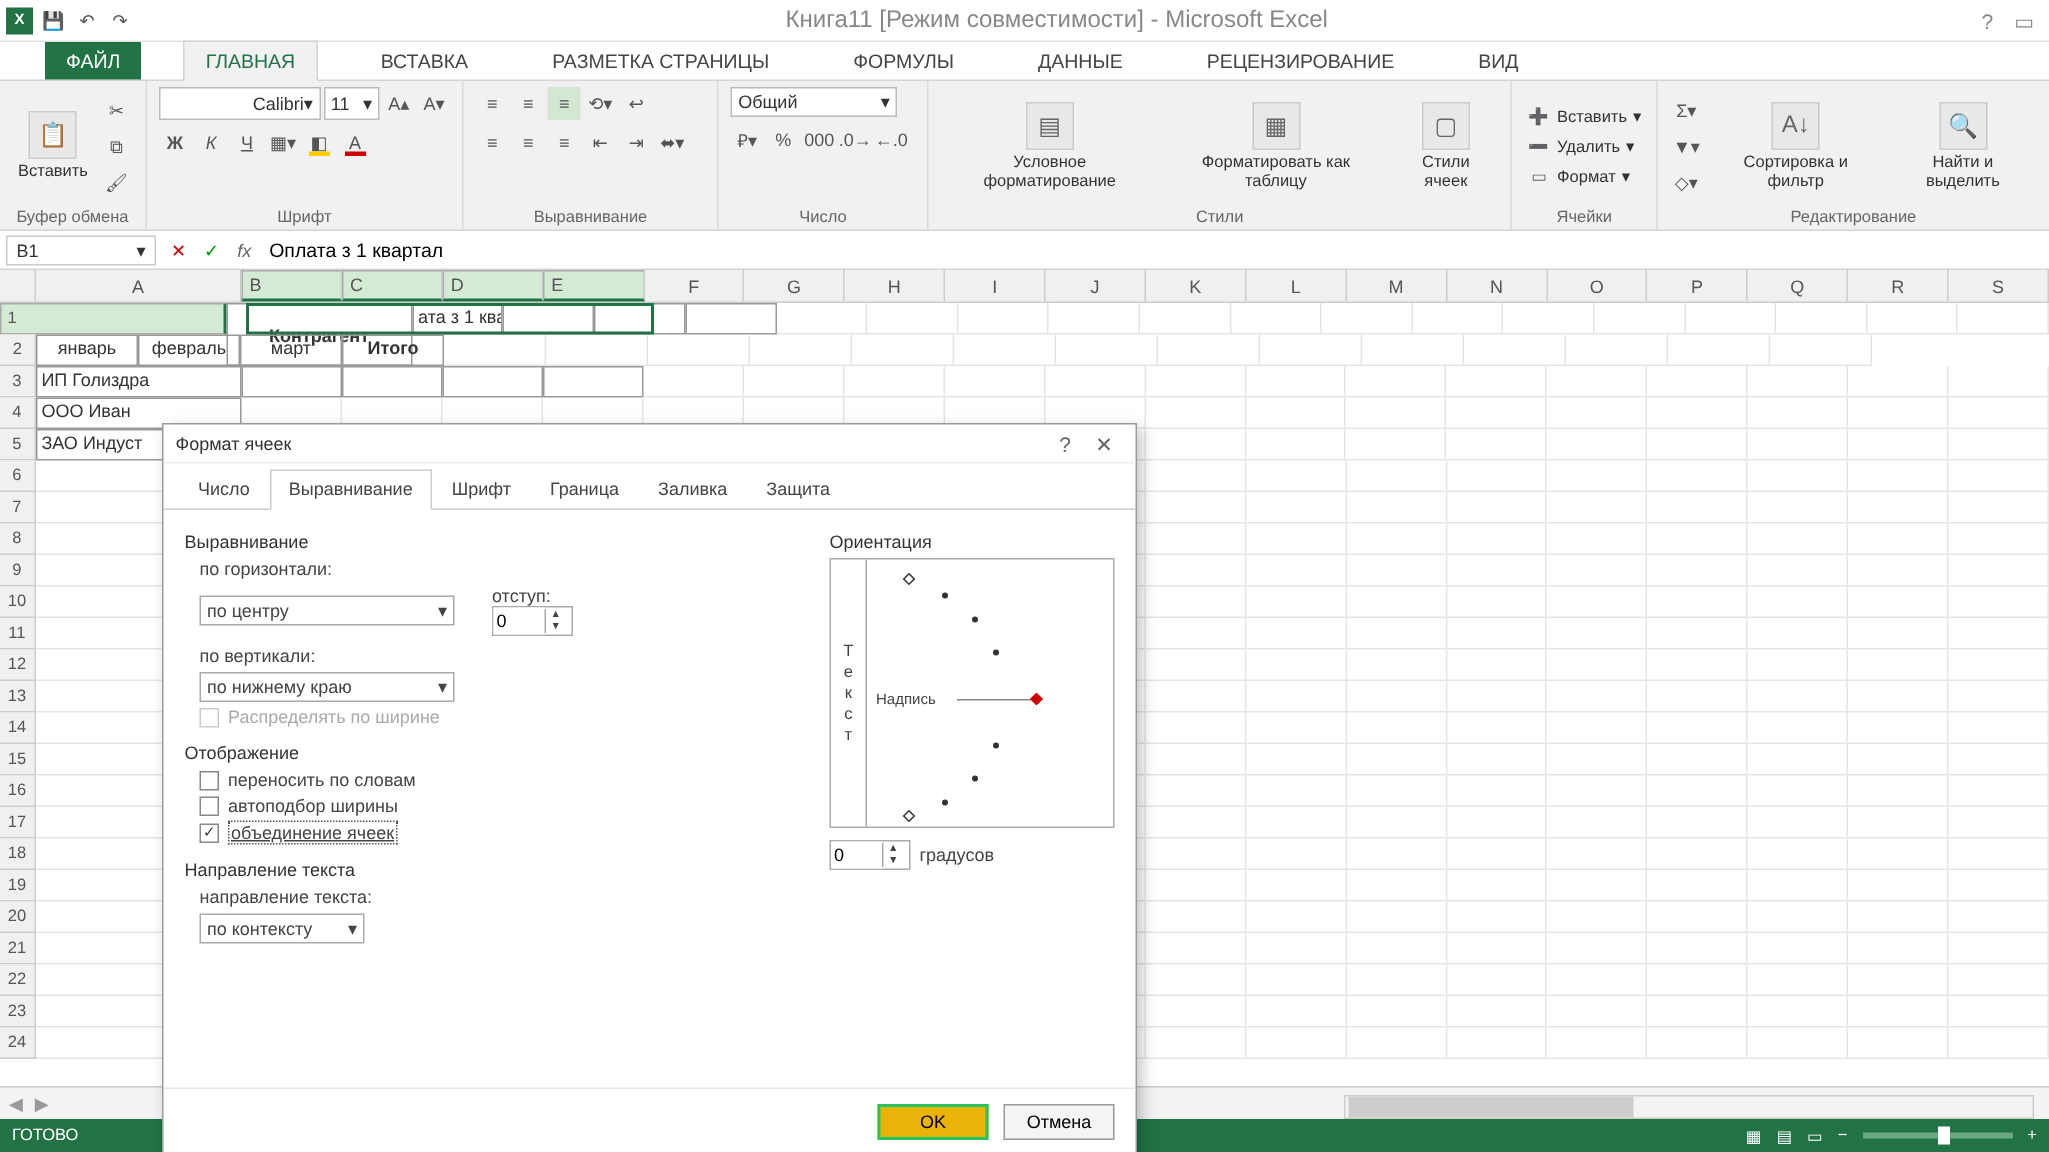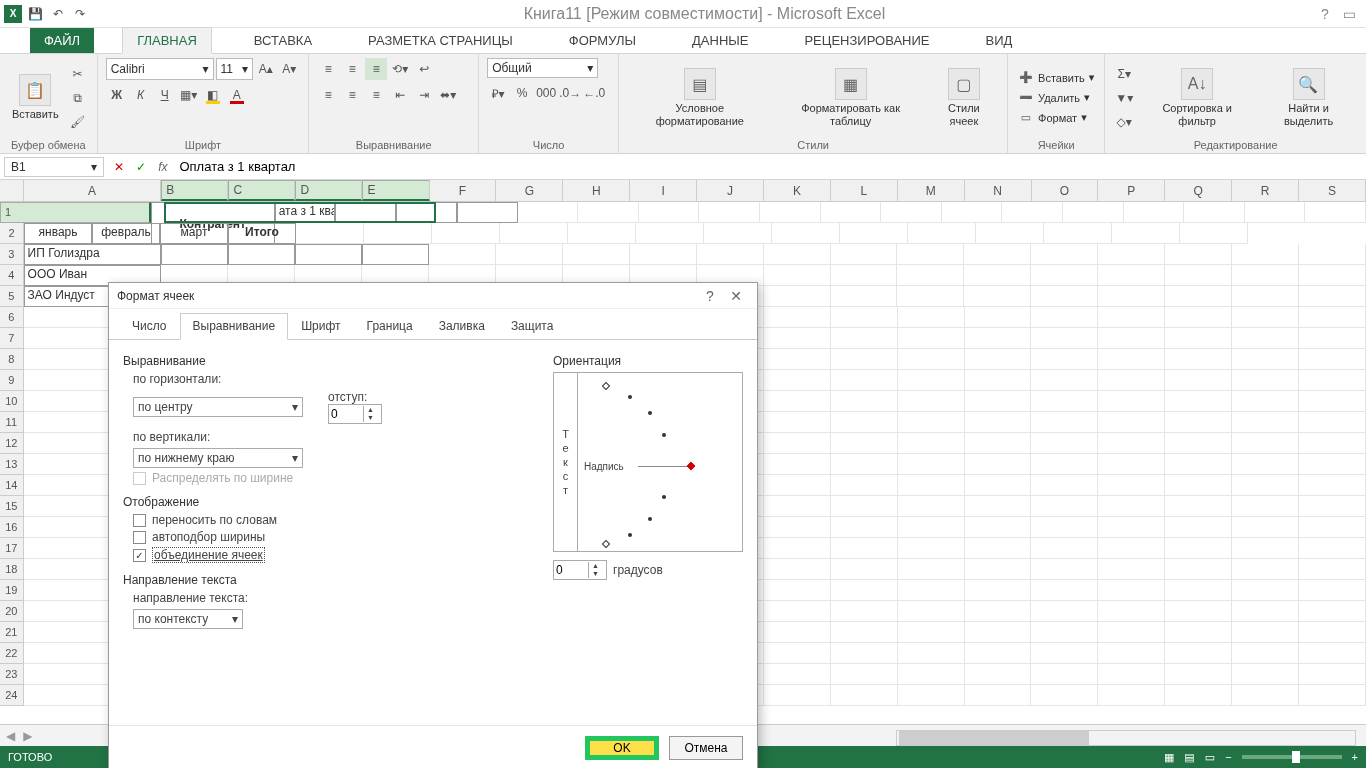--- a/index.html
+++ b/index.html
@@ -97,21 +97,21 @@
 .orient-box{border:1px solid #aaa;height:180px;display:flex;}
 .orient-v{width:24px;border-right:1px solid #aaa;display:flex;flex-direction:column;align-items:center;justify-content:center;font-size:11px;gap:2px;}
 .orient-dial{flex:1;position:relative;}
 .orient-dial .lbl{position:absolute;left:6px;top:88px;font-size:10px;}
 .orient-dial .line{position:absolute;left:60px;top:93px;width:50px;height:1px;background:#888;}
 .orient-dial .pt{position:absolute;width:4px;height:4px;background:#333;border-radius:50%;}
 .orient-dial .pivot{position:absolute;width:6px;height:6px;border:1px solid #333;transform:rotate(45deg);}
 
 .dlg-foot{height:44px;border-top:1px solid #e5e5e5;display:flex;align-items:center;justify-content:flex-end;gap:10px;padding:0 14px;}
 .dlg-foot button{width:74px;height:24px;border:1px solid #999;background:#f4f4f4;font-size:12px;cursor:pointer;}
-.dlg-foot button.primary{border:5px solid #22c55e;background:#fde047;}
+.dlg-foot button.primary{border:2px solid #22c55e;background:#eab308;}
 .underline{text-decoration:underline;}
 </style>
 </head>
 <body>
 
 <div class="titlebar">
   <div class="excel-icon">X</div>
   <div class="qa">
     <span>💾</span>
     <span>↶</span>
@@ -148,21 +148,21 @@
         <span class="smallbtn">⧉</span>
         <span class="smallbtn">🖌</span>
       </div>
     </div>
     <div class="label">Буфер обмена</div>
   </div>
 
   <div class="rgroup" style="min-width:210px;">
     <div class="content" style="flex-direction:column;align-items:stretch;gap:4px;">
       <div class="smallrow">
-        <div class="combo" style="width:110px;">
+        <div class="combo" style="width:110px;justify-content:flex-end;">
             <span>Calibri</span>
             <span>▾</span>
           </div>
         <div class="combo" style="width:38px;">
             <span>11</span>
             <span>▾</span>
           </div>
         <span class="smallbtn">A▴</span>
         <span class="smallbtn">A▾</span>
       </div>

